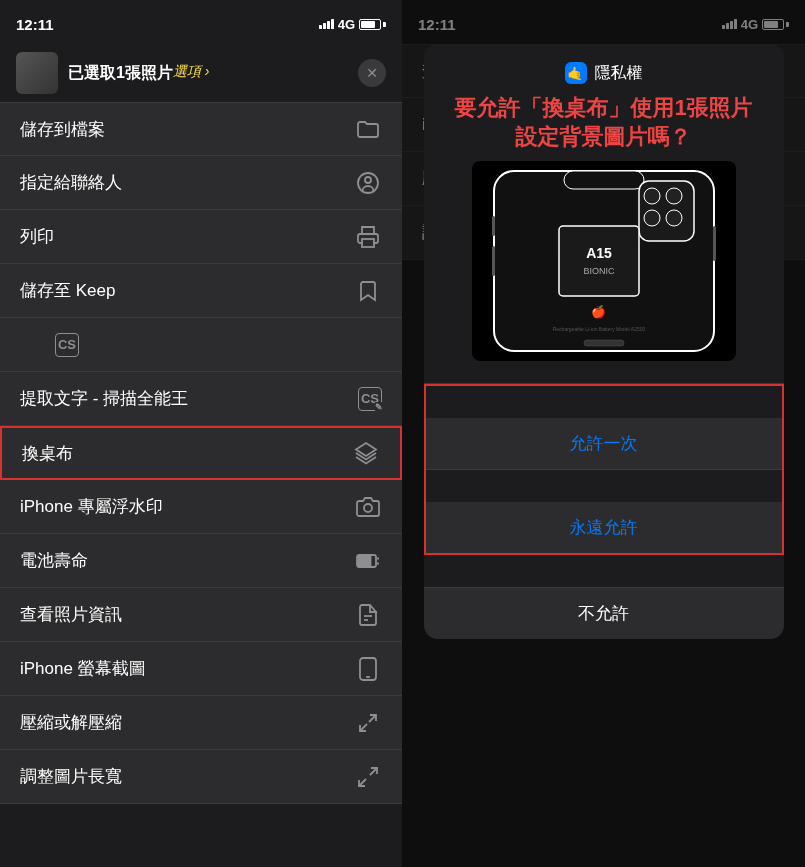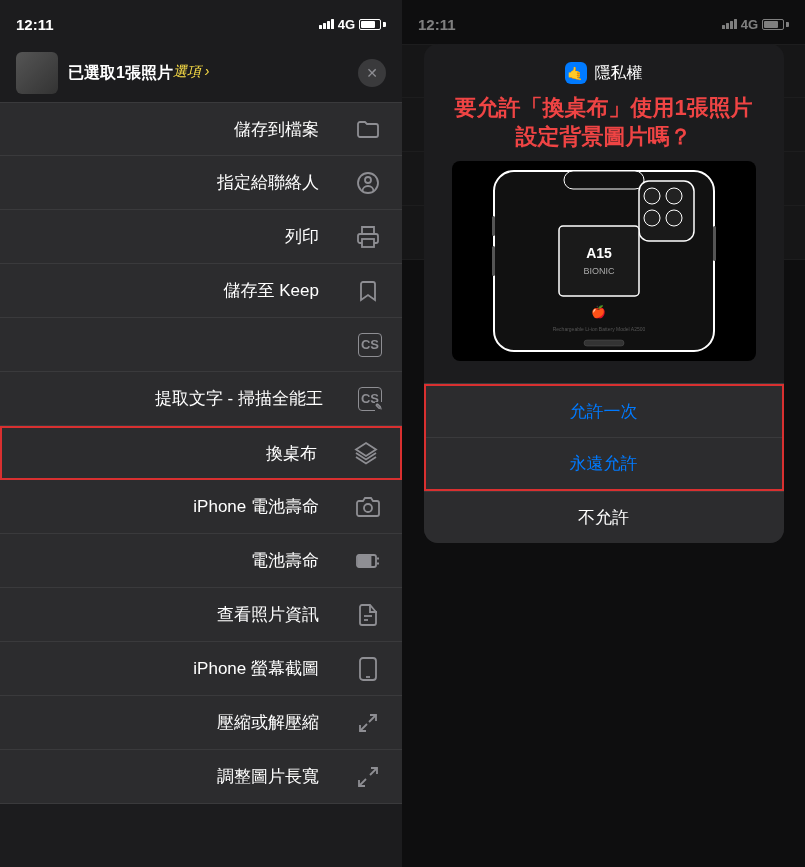--- a/index.html
+++ b/index.html
@@ -122,21 +122,21 @@
     .menu-list {
       flex: 1;
       overflow-y: auto;
       background: #1c1c1e;
       padding: 0 0 20px;
     }
 
     .menu-item {
       display: flex;
       align-items: center;
-      justify-content: flex-end;
+      justify-content: space-between;
       padding: 0 20px;
       border-bottom: 0.5px solid #3a3a3c;
       cursor: pointer;
       background: #2c2c2e;
       min-height: 54px;
     }
 
     .menu-item:first-child {
       border-top: 0.5px solid #3a3a3c;
     }
@@ -226,21 +226,21 @@
     .privacy-title {
       font-size: 22px;
       color: #ef4444;
       font-weight: 600;
       line-height: 1.3;
       text-align: center;
     }
 
     .phone-preview {
       margin: 10px auto 10px;
-      width: 304px;
+      width: 264px;
       height: 200px;
       background: #000;
       border-radius: 8px;
       display: flex;
       align-items: center;
       justify-content: center;
       overflow: hidden;
       position: relative;
     }
 
@@ -250,20 +250,21 @@
     }
 
     .alert-btn {
       padding: 14px;
       text-align: center;
       font-size: 17px;
       color: #007aff;
       border-top: 0.5px solid #3a3a3c;
       cursor: pointer;
       background: #2c2c2e;
+      margin-top: 32px;
     }
 
     .alert-btn.highlighted-btn {
       border: 2px solid #e03030;
       background: #2c2c2e;
     }
 
     .alert-btn.deny {
       color: #fff;
       background: #2c2c2e;
@@ -420,21 +421,21 @@
       <div class="menu-item-icon">
         <svg width="24" height="24" viewBox="0 0 24 24" fill="none" stroke="#8e8e93" stroke-width="1.8">
           <polygon points="12,2 22,8.5 12,15 2,8.5"></polygon>
           <polyline points="2,12 12,18.5 22,12"></polyline>
           <polyline points="2,16 12,22.5 22,16"></polyline>
         </svg>
       </div>
     </div>
 
     <div class="menu-item">
-      <span class="menu-item-label">iPhone 電池壽命</span>
+      <span class="menu-item-label">iPhone 專屬浮水印</span>
       <div class="menu-item-icon">
         <svg width="24" height="24" viewBox="0 0 24 24" fill="none" stroke="#8e8e93" stroke-width="1.8">
           <path d="M23 19a2 2 0 01-2 2H3a2 2 0 01-2-2V8a2 2 0 012-2h4l2-3h6l2 3h4a2 2 0 012 2z"></path>
           <circle cx="12" cy="13" r="4"></circle>
         </svg>
       </div>
     </div>
 
     <div class="menu-item">
       <span class="menu-item-label">電池壽命</span>

